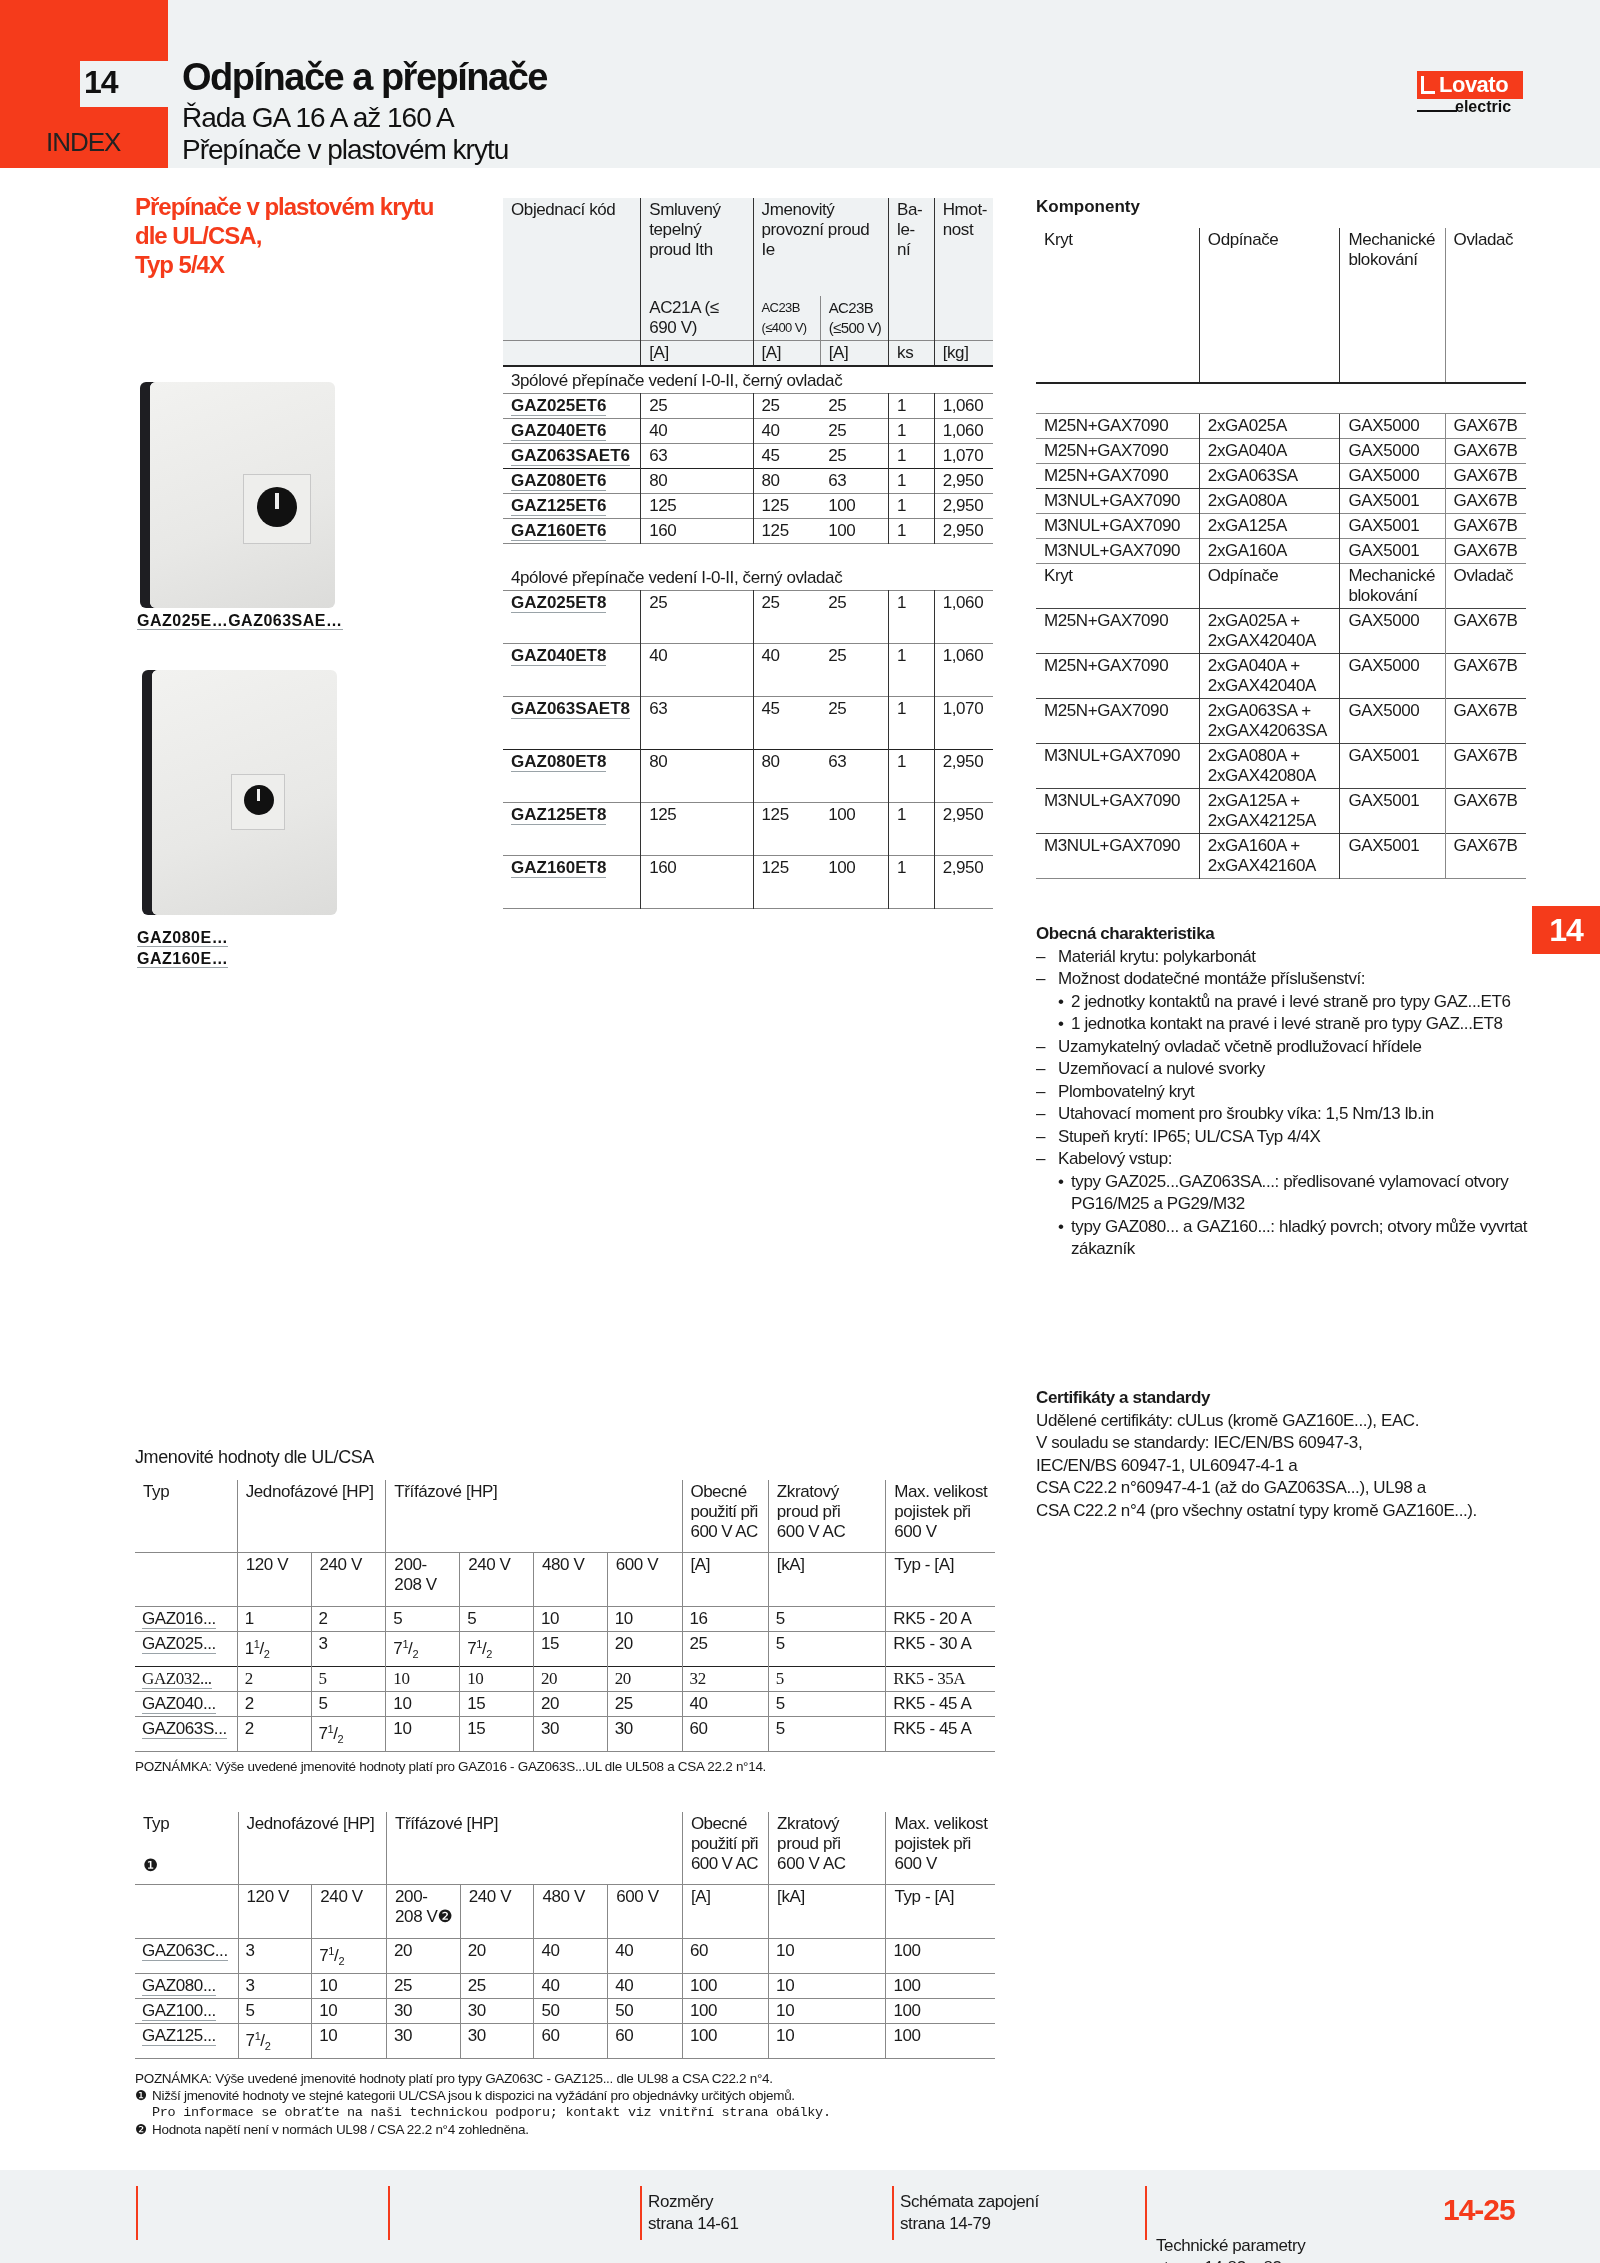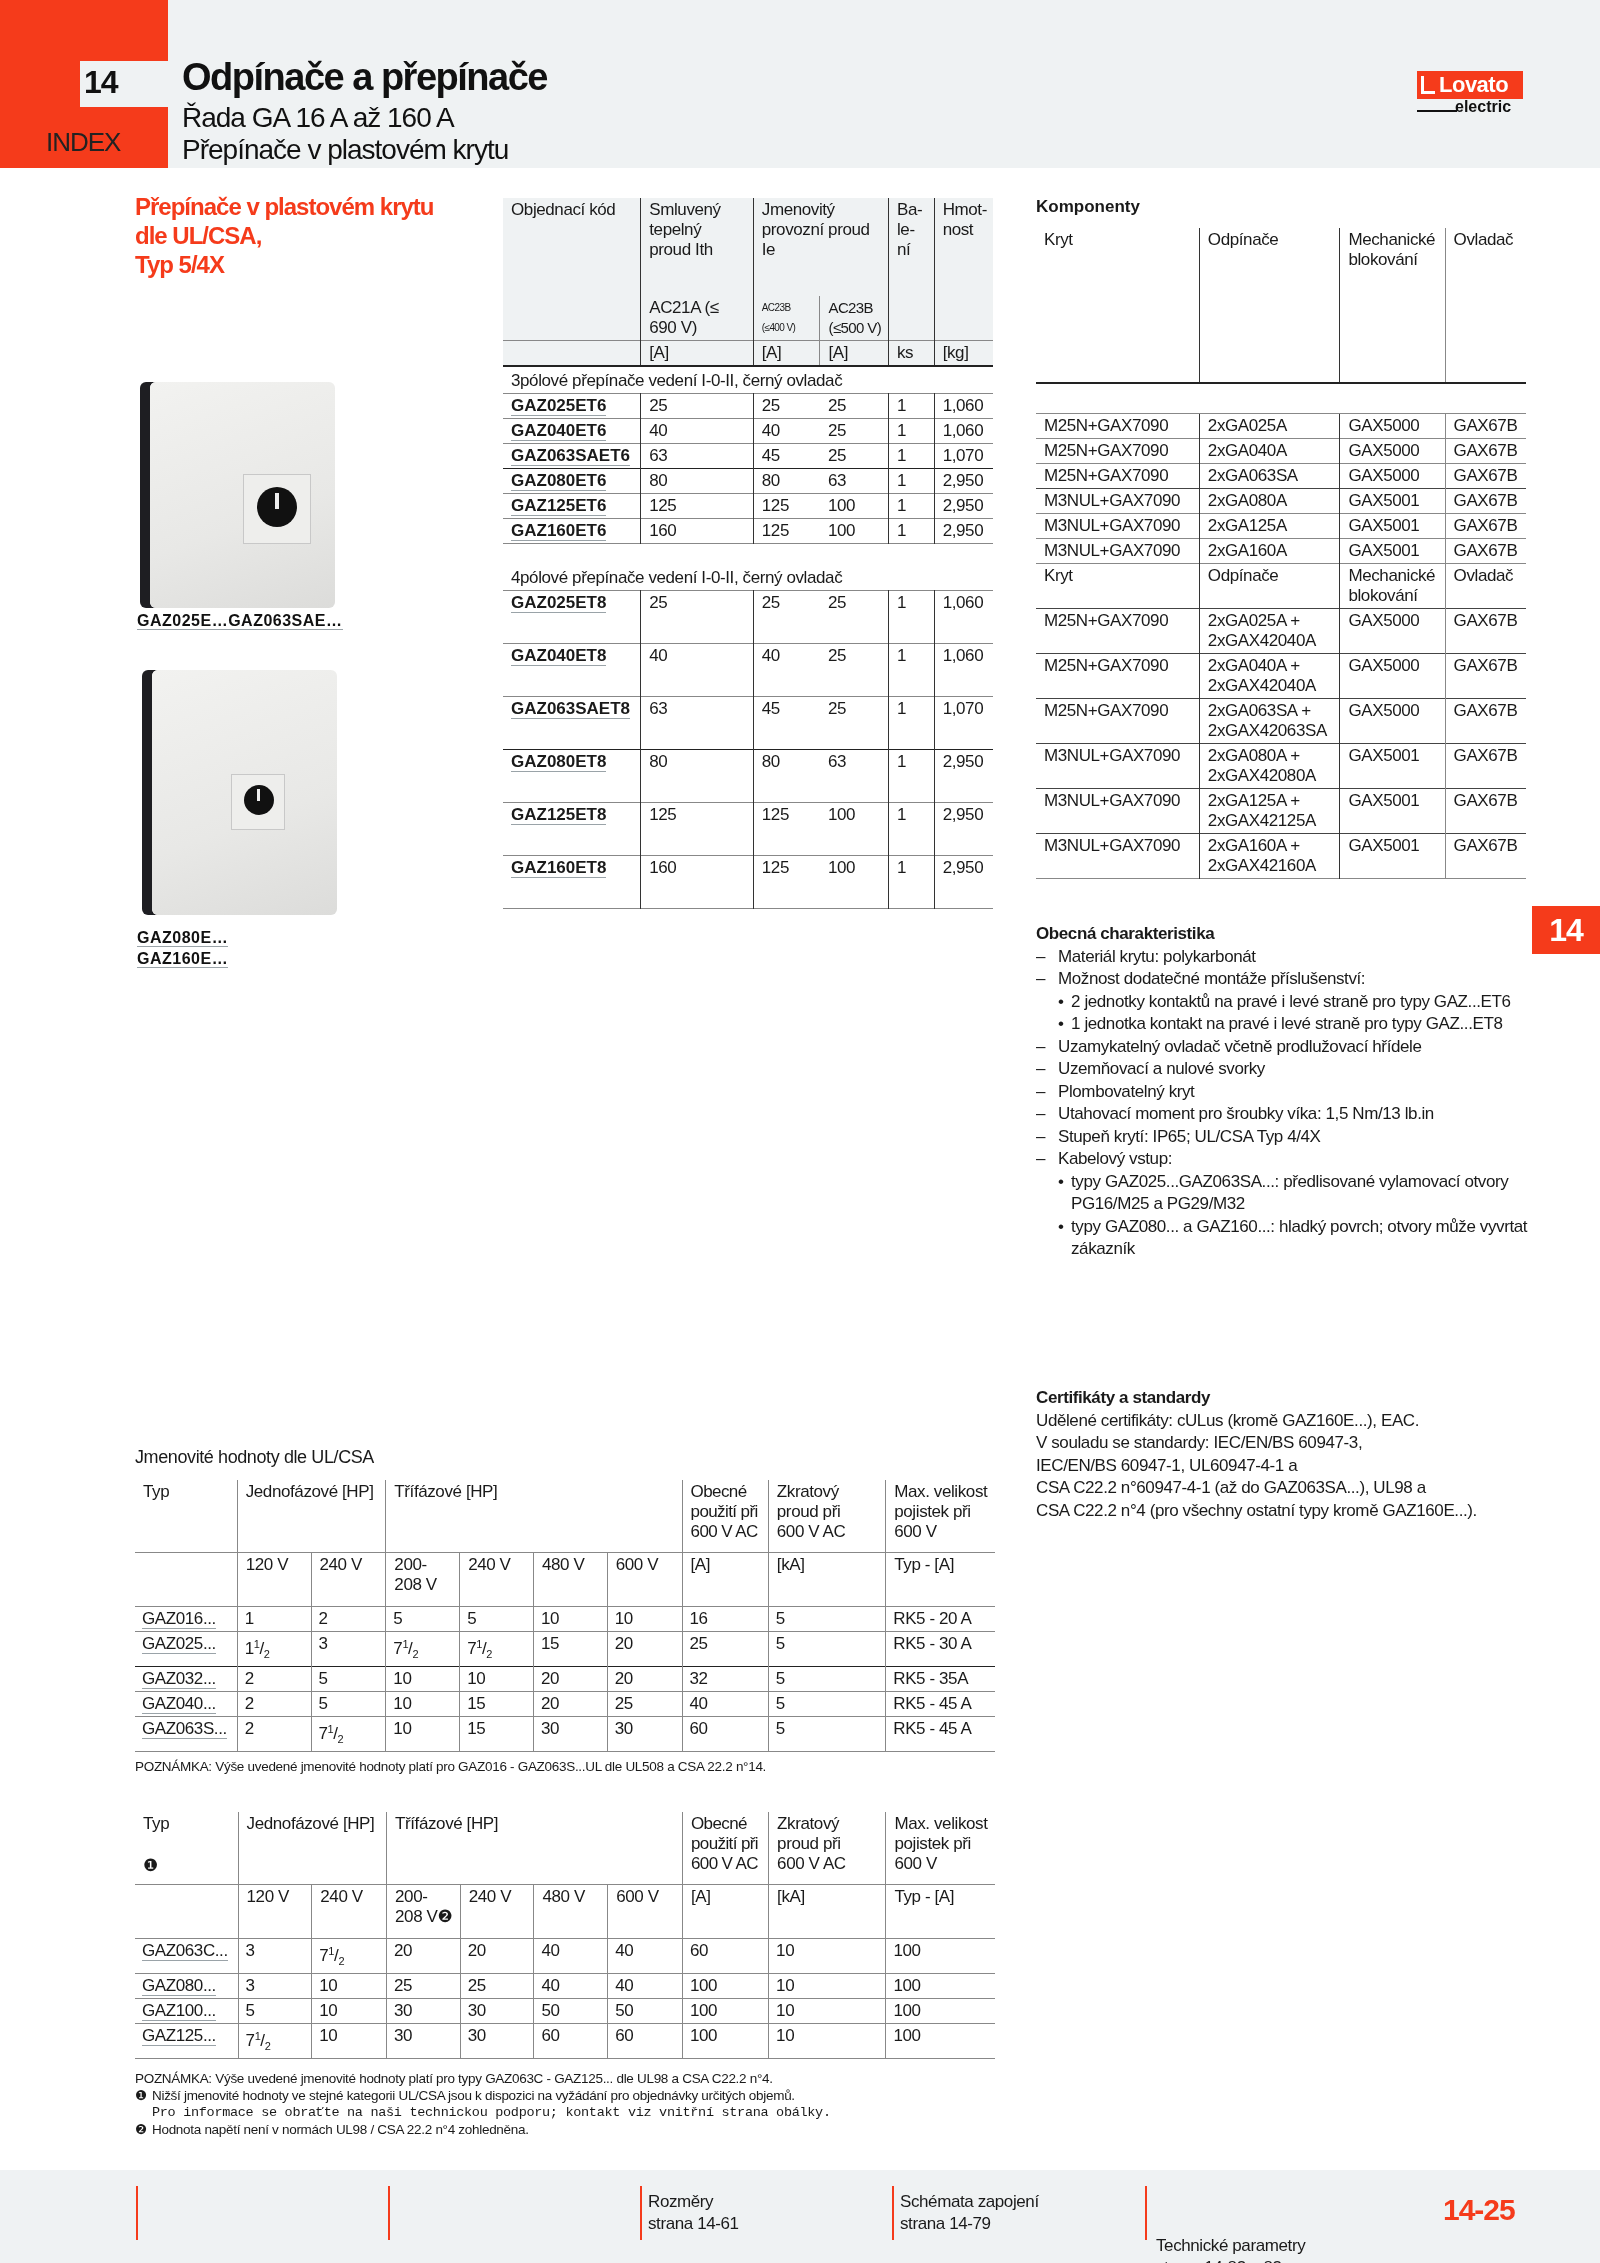--- a/index.html
+++ b/index.html
@@ -128,21 +128,21 @@
       <tr class="hd">
     <th style="height:98px;">Objednací kód</th>
     <th class="vl">Smluvený tepelný proud Ith</th>
     <th class="vl" colspan="2">Jmenovitý provozní proud Ie</th>
     <th class="vl" rowspan="2" style="width:46px;">Ba- le- ní</th>
     <th class="vl" rowspan="2">Hmot- nost</th>
   </tr>
   <tr class="hd">
     <th></th>
     <th class="vl">AC21A (≤ 690 V)</th>
-    <th class="vl narrow" style="font-size:10px;">AC23B (≤400 V)</th>
+    <th class="vl narrow" style="font-size:13px;">AC23B (≤400 V)</th>
     <th class="vlg narrow" style="font-size:15px;">AC23B (≤500 V)</th>
   </tr>
   <tr class="hd bbd">
     <th class="bt"></th>
     <th class="vl bt">[A]</th>
     <th class="vl bt">[A]</th>
     <th class="vlg bt">[A]</th>
     <th class="vl bt">ks</th>
     <th class="vl bt">[kg]</th>
   </tr>
@@ -587,21 +587,21 @@
         <td class="vlg"><span>1<sup>1</sup>/<sub>2</sub></span></td>
         <td class="vlg"><span>3</span></td>
         <td class="vlg"><span>7<sup>1</sup>/<sub>2</sub></span></td>
         <td class="vlg"><span>7<sup>1</sup>/<sub>2</sub></span></td>
         <td class="vlg"><span>15</span></td>
         <td class="vlg"><span>20</span></td>
         <td class="vlg"><span>25</span></td>
         <td class="vlg"><span>5</span></td>
         <td class="vlg"><span>RK5 - 30 A</span></td>
       </tr>
-      <tr style="border-top: 1px solid rgb(34, 34, 34);">
+      <tr style="border-top: 1px solid rgb(34, 34, 34); font-family: Liberation Serif, serif;">
         <td><span class="ul">GAZ032...</span></td>
         <td class="vlg"><span>2</span></td>
         <td class="vlg"><span>5</span></td>
         <td class="vlg"><span>10</span></td>
         <td class="vlg"><span>10</span></td>
         <td class="vlg"><span>20</span></td>
         <td class="vlg"><span>20</span></td>
         <td class="vlg"><span>32</span></td>
         <td class="vlg"><span>5</span></td>
         <td class="vlg"><span>RK5 - 35A</span></td>

